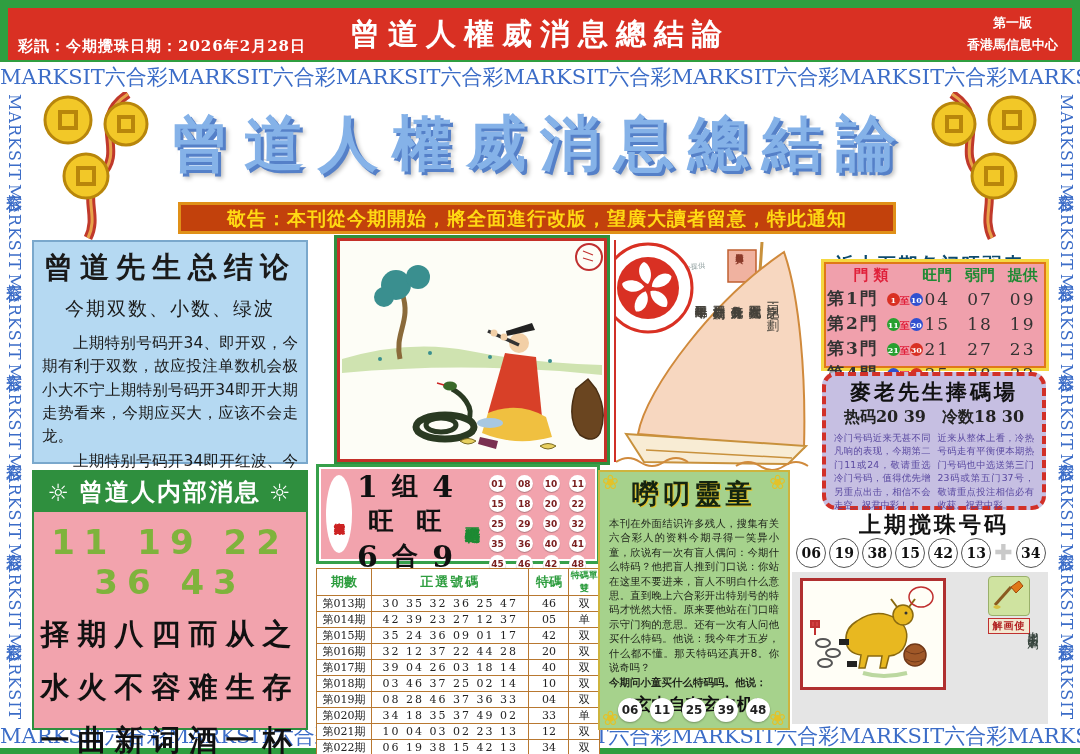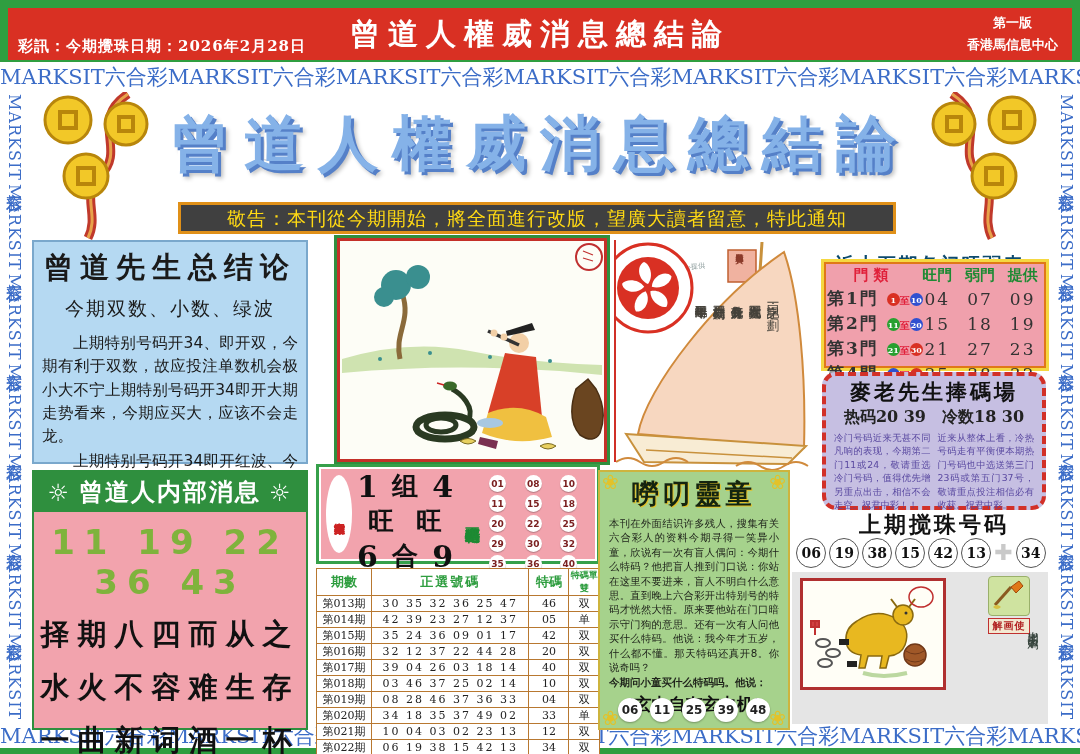--- a/index.html
+++ b/index.html
@@ -27,22 +27,22 @@
   .side-strip.left{left:1px;}
   .side-strip.right{right:1px;}
   
   .coins{position:absolute;top:92px;width:135px;height:150px;}
   .coins.left{left:28px;}
   .coins.right{right:28px;transform:scaleX(-1);}
   
   .main-title{position:absolute;left:110px;top:104px;width:860px;text-align:center;
               font-family:"DejaVu Serif",serif;font-weight:bold;font-size:60px;letter-spacing:14px;
               color:#85b2e8;text-shadow:3px 3px 0 #5580c8,-2px -2px 0 #ffffff,5px 5px 4px rgba(0,0,0,.25);}
-  .notice{position:absolute;left:178px;top:202px;width:712px;height:26px;background:#404040;
-          border:3px solid #e09018;color:#ffd913;font-weight:normal;font-size:19px;line-height:26px;
+  .notice{position:absolute;left:178px;top:202px;width:712px;height:26px;background:#c2410c;
+          border:3px solid #e09018;color:#ffd913;font-weight:bold;font-size:19px;line-height:26px;
           text-align:center;letter-spacing:1px;font-family:"DejaVu Serif",serif;}
   
   .summary-box{position:absolute;left:32px;top:240px;width:276px;height:224px;background:#b5d9f2;
                border:2px solid #7aa8cc;box-sizing:border-box;color:#1a1a1a;}
   .summary-title{text-align:center;font-family:"DejaVu Serif",serif;font-weight:bold;font-size:29px;
                  letter-spacing:7px;margin-top:6px;}
   .summary-sub{text-align:center;font-size:19px;margin-top:8px;letter-spacing:2px;}
   .summary-para{font-size:15.5px;line-height:1.5;margin:10px 8px 0 8px;text-indent:2em;text-align:justify;}
   .summary-para.second{margin-top:2px;}
   
@@ -69,21 +69,21 @@
                    font-weight:bold;font-family:"DejaVu Serif",serif;line-height:1;}
   .lucky-group{position:absolute;left:38px;top:2px;width:96px;height:90px;display:flex;
                flex-direction:column;justify-content:space-around;font-family:"DejaVu Serif",serif;
                font-weight:bold;color:#111;}
   .lg-row{display:flex;justify-content:space-between;align-items:center;}
   .lg-num{font-size:30px;} .lg-ch{font-size:26px;}
   .lucky-vert{position:absolute;left:140px;top:5px;width:26px;height:88px;display:flex;align-items:center;justify-content:center;}
   .lucky-vert span{writing-mode:vertical-rl;text-orientation:upright;color:#1d8a33;font-weight:bold;
                    font-size:15px;font-family:"DejaVu Serif",serif;line-height:1;}
   .lucky-balls{position:absolute;left:170px;top:8px;width:104px;display:grid;
-               grid-template-columns:repeat(3,1fr);gap:3px 3px;}
+               grid-template-columns:repeat(4,1fr);gap:3px 3px;}
   .ball-sm{width:17px;height:17px;border-radius:50%;background:#fff;color:#7a2020;font-weight:bold;
            font-size:9px;display:flex;align-items:center;justify-content:center;box-shadow:0 1px 1px rgba(0,0,0,.25);}
   
   .results{position:absolute;left:316px;top:568px;width:284px;height:162px;background:#fff;
            border-collapse:collapse;font-family:"DejaVu Serif",serif;}
   .results th,.results td{border:1px solid #b87830;padding:0;text-align:center;}
   .results th{color:#2f9e40;font-size:13px;height:19px;font-weight:bold;}
   .results th.small{font-size:9px;}
   .results td{font-size:11px;color:#222;height:14px;}
   .rt-issue{width:58px;} .rt-nums{width:174px;letter-spacing:2px;} .rt-spec{width:42px;} .rt-par{width:32px;}

